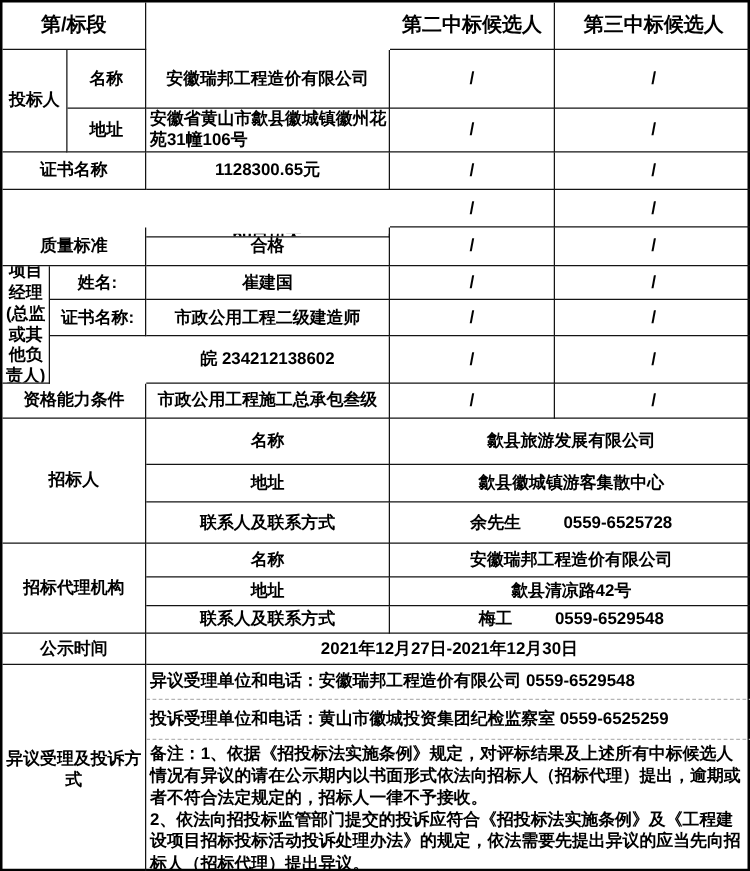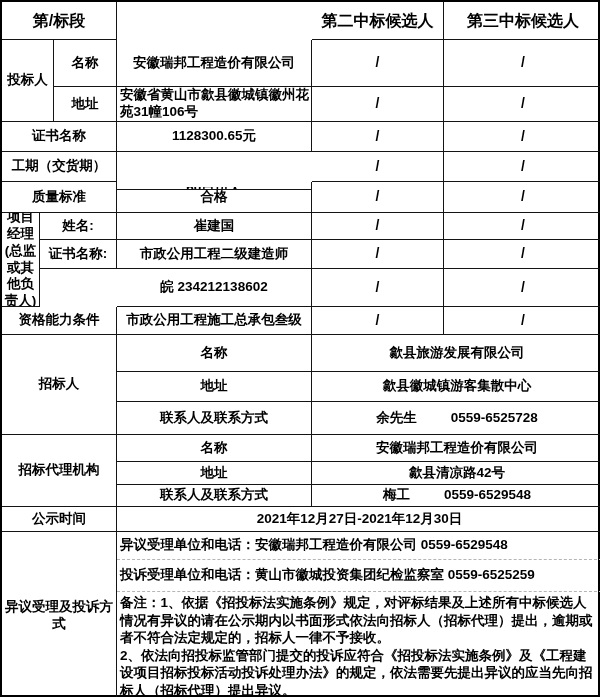--- a/index.html
+++ b/index.html
@@ -64,21 +64,20 @@
   <div class="cell" style="grid-column:3/4; grid-row:3;">地址</div>
   <div class="cell left" style="grid-column:4/5; grid-row:3;">安徽省黄山市歙县徽城镇徽州花苑31幢106号</div>
   <div class="cell slash" style="grid-column:5/6; grid-row:3;">/</div>
   <div class="cell slash no-r" style="grid-column:6/7; grid-row:3;">/</div>
 
   <div class="cell" style="grid-column:1/4; grid-row:4;">证书名称</div>
   <div class="cell" style="grid-column:4/5; grid-row:4;">1128300.65元</div>
   <div class="cell slash" style="grid-column:5/6; grid-row:4;">/</div>
   <div class="cell slash no-r" style="grid-column:6/7; grid-row:4;">/</div>
 
-  <div class="cell" style="grid-column:1/4; grid-row:5;">工期（交货期）</div>
   <div class="cell" style="grid-column:4/5; grid-row:5;margin-top:35px;">60日历天</div>
   <div class="cell slash" style="grid-column:5/6; grid-row:5;">/</div>
   <div class="cell slash no-r" style="grid-column:6/7; grid-row:5;">/</div>
 
   <div class="cell" style="grid-column:1/4; grid-row:6;">质量标准</div>
   <div class="cell" style="grid-column:4/5; grid-row:6;">合格</div>
   <div class="cell slash" style="grid-column:5/6; grid-row:6;">/</div>
   <div class="cell slash no-r" style="grid-column:6/7; grid-row:6;">/</div>
 
   <div class="cell wraplab" style="grid-column:1/2; grid-row:7/10;">项目经理(总监或其他负责人)</div>

